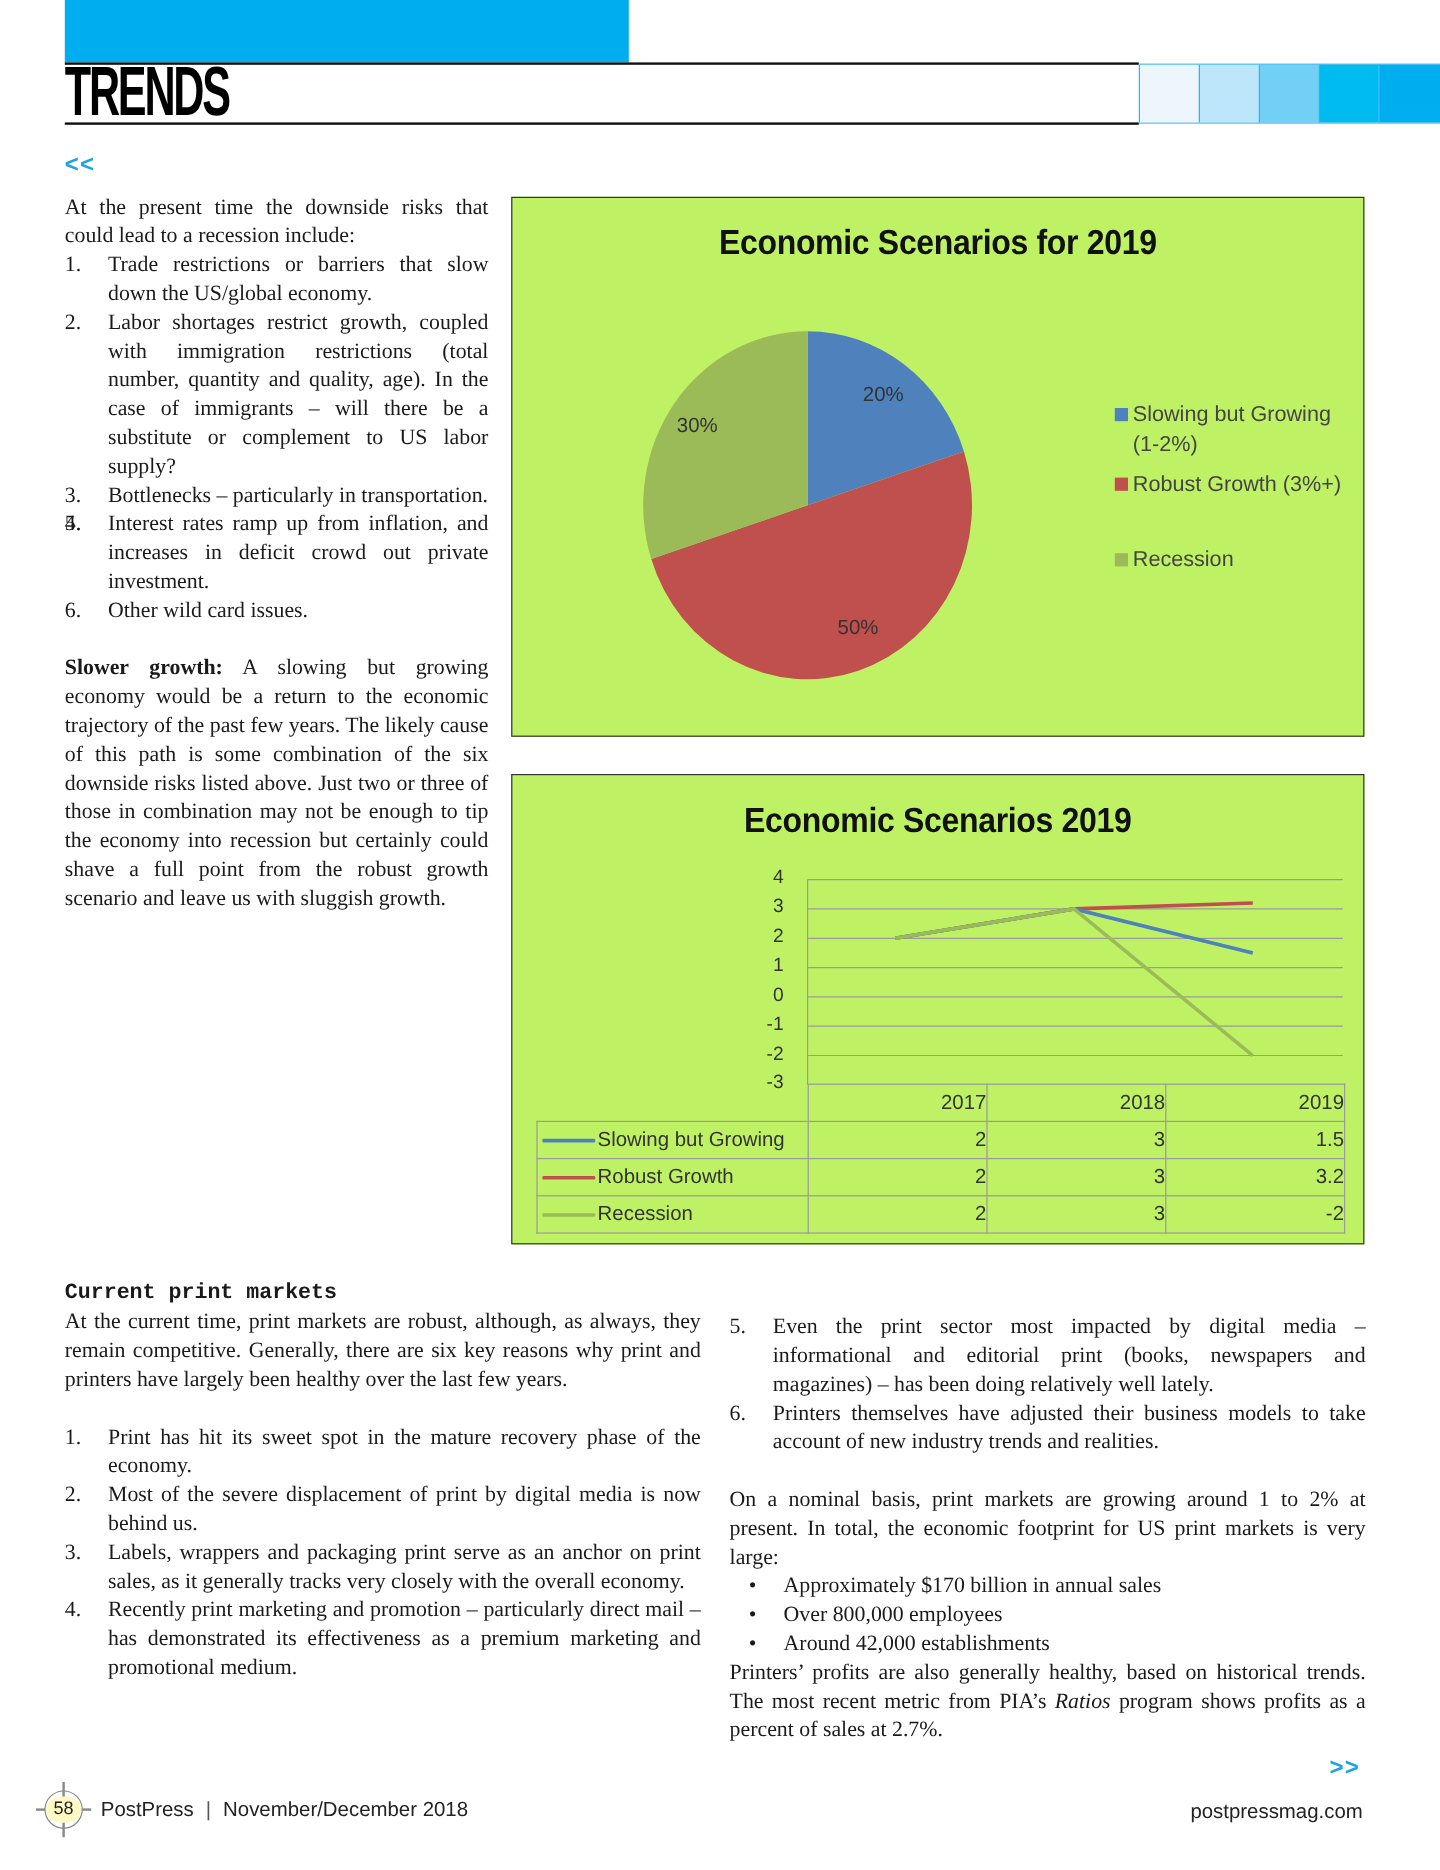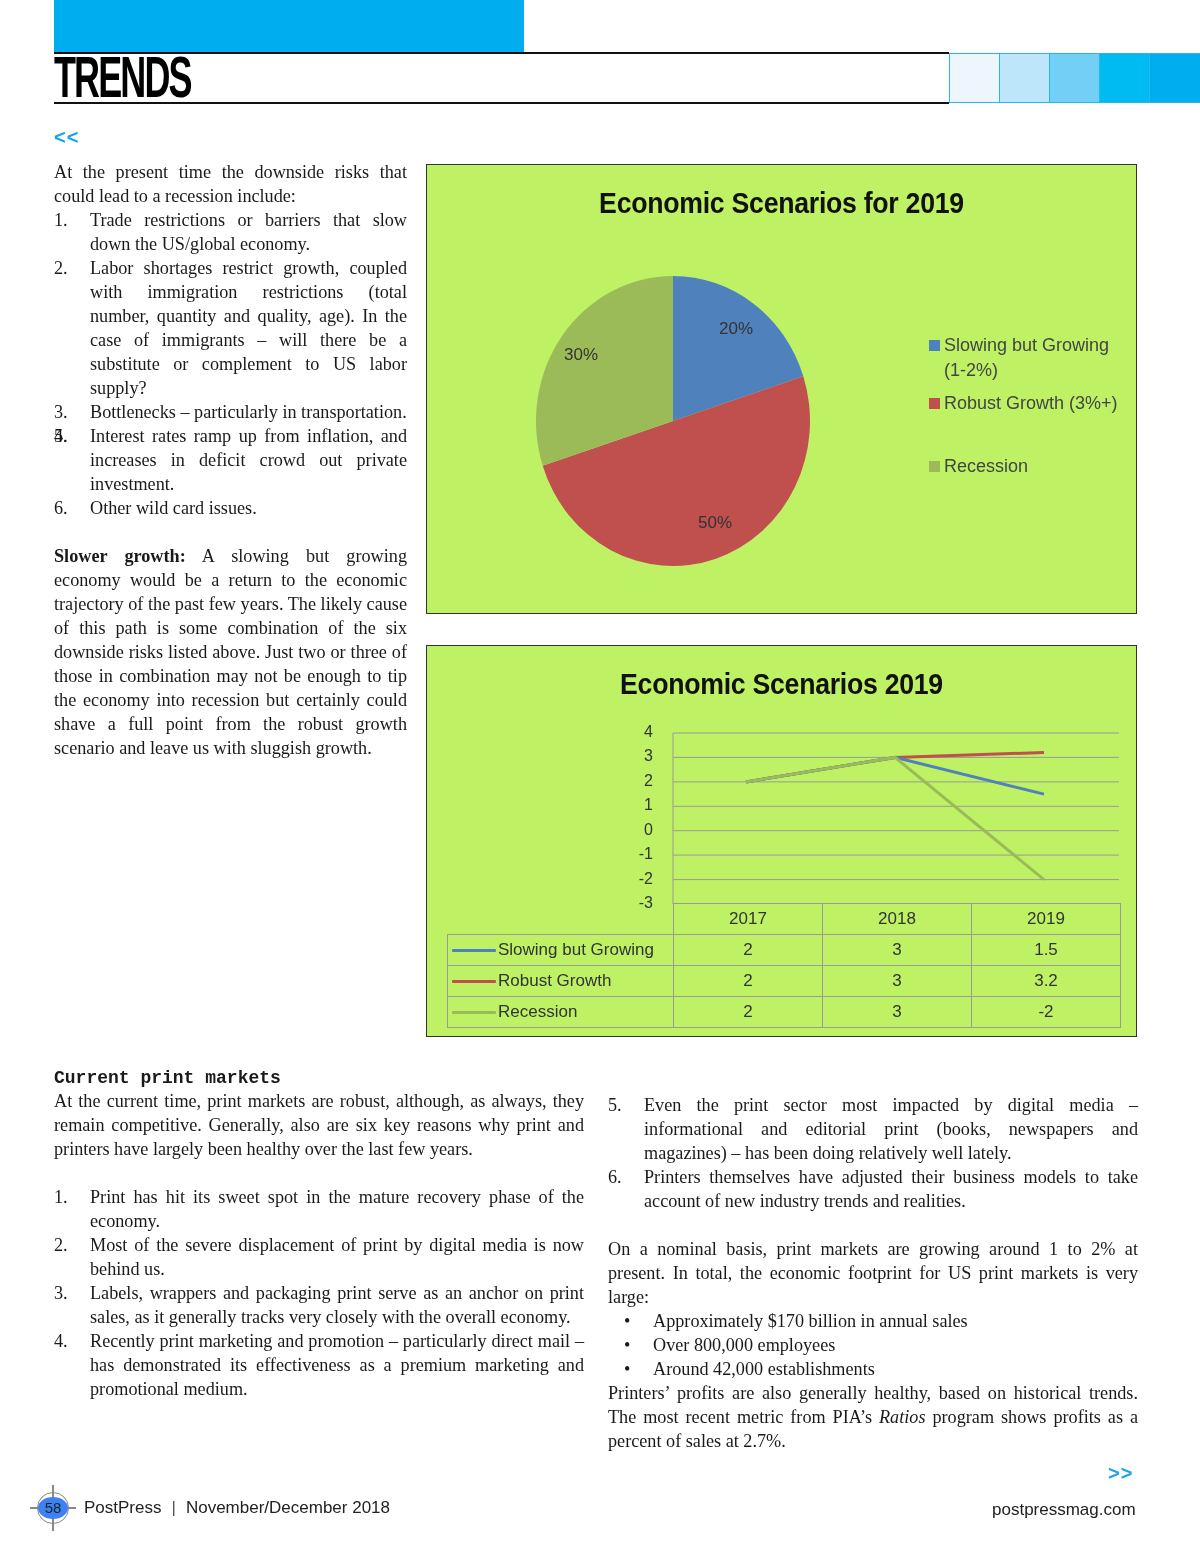--- a/index.html
+++ b/index.html
@@ -45,32 +45,32 @@
   .legend { position: absolute; left: 502px; top: 168px; font-family: "Liberation Sans", "DejaVu Sans", sans-serif; font-size: 18px; color: #444; }
   .legend-item { position: relative; padding-left: 15px; line-height: 25px; }
   .legend-item .sw { position: absolute; left: 0; top: 7px; width: 11px; height: 11px; }
   .pie-label { position: absolute; font-family: "Liberation Sans", "DejaVu Sans", sans-serif; font-size: 17px; color: #333; }
 
   .line-box { left: 426px; top: 645px; width: 711px; height: 392px; }
   .line-box .chart-title { top: 22px; font-size: 29px; letter-spacing: -0.3px; transform: scaleX(0.92); }
   .line-svg { position: absolute; left: 0; top: 0; }
   .ytick { position: absolute; width: 30px; text-align: right; font-family: "Liberation Sans", "DejaVu Sans", sans-serif; font-size: 16px; color: #333; }
   .dtable { position: absolute; left: 20px; top: 257px; border-collapse: collapse; font-family: "Liberation Sans", "DejaVu Sans", sans-serif; font-size: 17px; color: #333; }
-  .dtable td, .dtable th { border: 1px solid #9a9a9a; height: 31px; font-weight: 400; text-align: center; }
+  .dtable td, .dtable th { border: 1px solid #9a9a9a; height: 31px; font-weight: 400; text-align: right; }
   .dtable th.empty { border: none; border-right: 1px solid #9a9a9a; }
   .dtable td.series { text-align: left; width: 226px; padding-left: 4px; white-space: nowrap; }
   .dtable td.series .key { display: inline-block; width: 44px; height: 3px; vertical-align: middle; margin-right: 2px; border-radius: 1px; }
   .dtable td.val, .dtable th.cat { width: 149px; }
 
   .footer-left { position: absolute; left: 30px; top: 1488px; height: 40px; display: flex; align-items: center; font-family: "Liberation Sans", "DejaVu Sans", sans-serif; font-size: 17px; color: #222; }
   .page-mark { position: relative; width: 46px; height: 46px; margin-right: 8px; }
   .page-mark .ring { position: absolute; left: 7px; top: 7px; width: 32px; height: 32px; border: 1.5px solid #888; border-radius: 50%; }
   .page-mark .hline { position: absolute; left: 0; top: 22px; width: 46px; height: 1.5px; background: #888; }
   .page-mark .vline { position: absolute; left: 22px; top: 0; width: 1.5px; height: 46px; background: #888; }
-  .page-mark .num { position: absolute; left: 8px; top: 12px; width: 30px; height: 22px; line-height: 22px; background: #3b82f6; text-align: center; font-size: 15px; color: #222; border-radius: 50%; }
+  .page-mark .num { position: absolute; left: 8px; top: 12px; width: 30px; height: 22px; line-height: 22px; background: #fef9c3; text-align: center; font-size: 15px; color: #222; border-radius: 50%; }
   .footer-sep { margin: 0 10px; color: #555; }
   .footer-right { position: absolute; left: 992px; top: 1500px; font-family: "Liberation Sans", "DejaVu Sans", sans-serif; font-size: 17px; color: #222; }
 </style>
 </head>
 <body>
 
 <div class="top-bar"></div>
 <div class="rule-top"></div>
 <div class="section-title">TRENDS</div>
 <div class="rule-bottom"></div>
@@ -177,21 +177,21 @@
       <td class="val">2</td>
       <td class="val">3</td>
       <td class="val">-2</td>
     </tr>
   </tbody>
     </table>
 </div>
 
 <div class="col-bl body-text">
   <h3 class="subhead">Current print markets</h3>
-  <p class="para">At the current time, print markets are robust, although, as always, they remain competitive.  Generally, also are six key reasons why print and printers have largely been healthy over the last few years.</p>
+  <p class="para">At the current time, print markets are robust, although, as always, they remain competitive.  Generally, there are six key reasons why print and printers have largely been healthy over the last few years.</p>
   <ol class="ol">
     <li><span class="num">1.</span><span>Print has hit its sweet spot in the mature recovery phase of the economy.</span></li>
     <li><span class="num">2.</span><span>Most of the severe displacement of print by digital media is now behind us.</span></li>
     <li><span class="num">3.</span><span>Labels, wrappers and packaging print serve as an anchor on print sales, as it generally tracks very closely with the overall economy.</span></li>
     <li><span class="num">4.</span><span>Recently print marketing and promotion – particularly direct mail – has demonstrated its effectiveness as a premium marketing and promotional medium.</span></li>
   </ol>
 </div>
 
 <div class="col-br body-text">
   <ol class="ol para">

